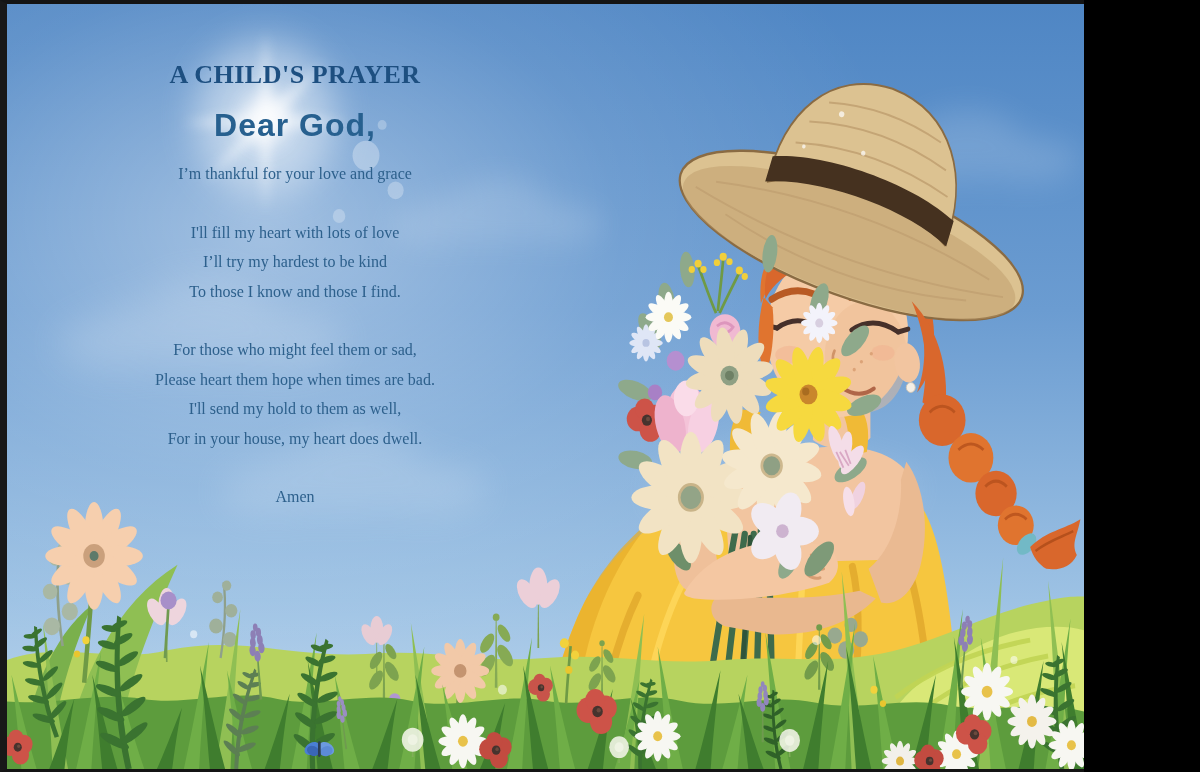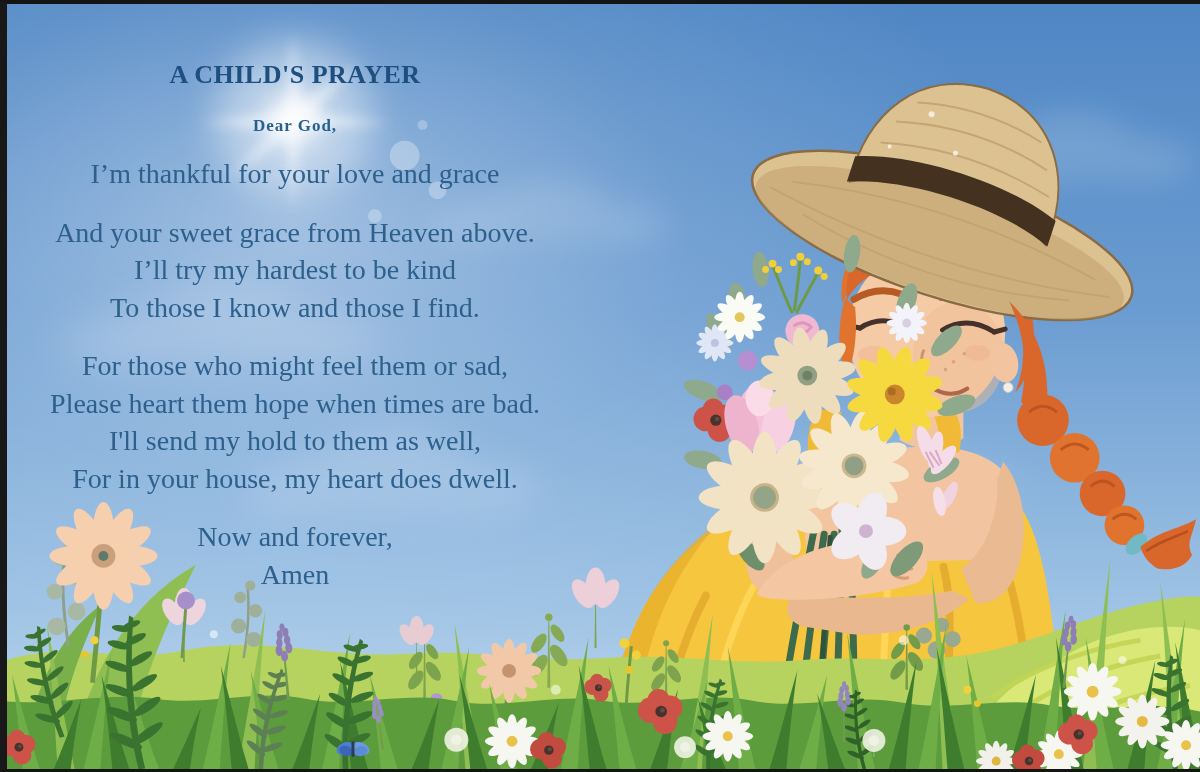--- a/index.html
+++ b/index.html
@@ -1,34 +1,34 @@
 <!DOCTYPE html>
 <html style="--title: #1d4f80; --salutation: #27608f; --body: #2d608c; --sky-top: #4f86c4; --sky-bottom: #c3daf0; --meadow-green: #6fae47; --dress-yellow: #f6c63f; --hair-orange: #d9672c; --straw-hat: #dcc291;"><head>
 <meta charset="utf-8">
 <style>
   html,body{margin:0;padding:0;background:#000;}
   .frame{
-    position:relative;width:1200px;height:772px;overflow:hidden;box-sizing:border-box;
+    position:relative;width:1084px;height:772px;overflow:hidden;box-sizing:border-box;
     border-left:7px solid #181818;border-top:4px solid #141414;border-bottom:3px solid #141414;
     background:linear-gradient(180deg,#4f86c4 0%,#6b9cd1 40%,#9dc2e4 78%,#c3daf0 100%);
     font-family:"Liberation Serif", serif;
   }
   .art{position:absolute;inset:0;width:100%;height:100%;}
   .poem{
     position:absolute;left:27px;top:56px;width:522px;text-align:center;z-index:5;
     color:var(--body,#2d608c);
   }
-  .poem p{margin:8px;font-size:28px;line-height:29.5px;}
+  .poem p{margin:0;font-size:16px;line-height:29.5px;}
   .title{
     margin:0 0 19px 0;font-size:26px;line-height:30px;font-weight:600;letter-spacing:.5px;
     color:var(--title,#1d4f80);font-family:"Liberation Serif",serif;
   }
   .salutation{
-    margin:0 0 17px 0;font-size:17px;line-height:33px;font-weight:700;letter-spacing:1px;
-    color:var(--salutation,#27608f);font-family:Liberation Serif, serif;
+    margin:0 0 17px 0;font-size:32px;line-height:33px;font-weight:700;letter-spacing:1px;
+    color:var(--salutation,#27608f);font-family:Liberation Sans, sans-serif;
   }
   .stanza{margin:0 0 29px 0;}
   .closing{margin-top:28px;}
 </style>
 </head>
 <body>
 
 <div class="frame">
 
 <svg class="art" viewBox="0 0 1200 772" preserveAspectRatio="none" aria-hidden="true">
@@ -564,31 +564,30 @@
 
 <div class="poem">
   <h1 class="title">A CHILD'S PRAYER</h1>
   <div class="salutation">Dear God,</div>
 
   <div class="stanza">
     <p>I’m thankful for your love and grace</p>
   </div>
 
   <div class="stanza">
-    <p>And your sweet grace from Heaven above.</p>
+    <p>I'll fill my heart with lots of love</p>
     <p>I’ll try my hardest to be kind</p>
     <p>To those I know and those I find.</p>
   </div>
 
   <div class="stanza">
     <p>For those who might feel them or sad,</p>
     <p>Please heart them hope when times are bad.</p>
     <p>I'll send my hold to them as well,</p>
     <p>For in your house, my heart does dwell.</p>
   </div>
 
   <div class="closing">
-    <p>Now and forever,</p>
     <p>Amen</p>
   </div>
 </div>
 
 </div>
 
 </body></html>

